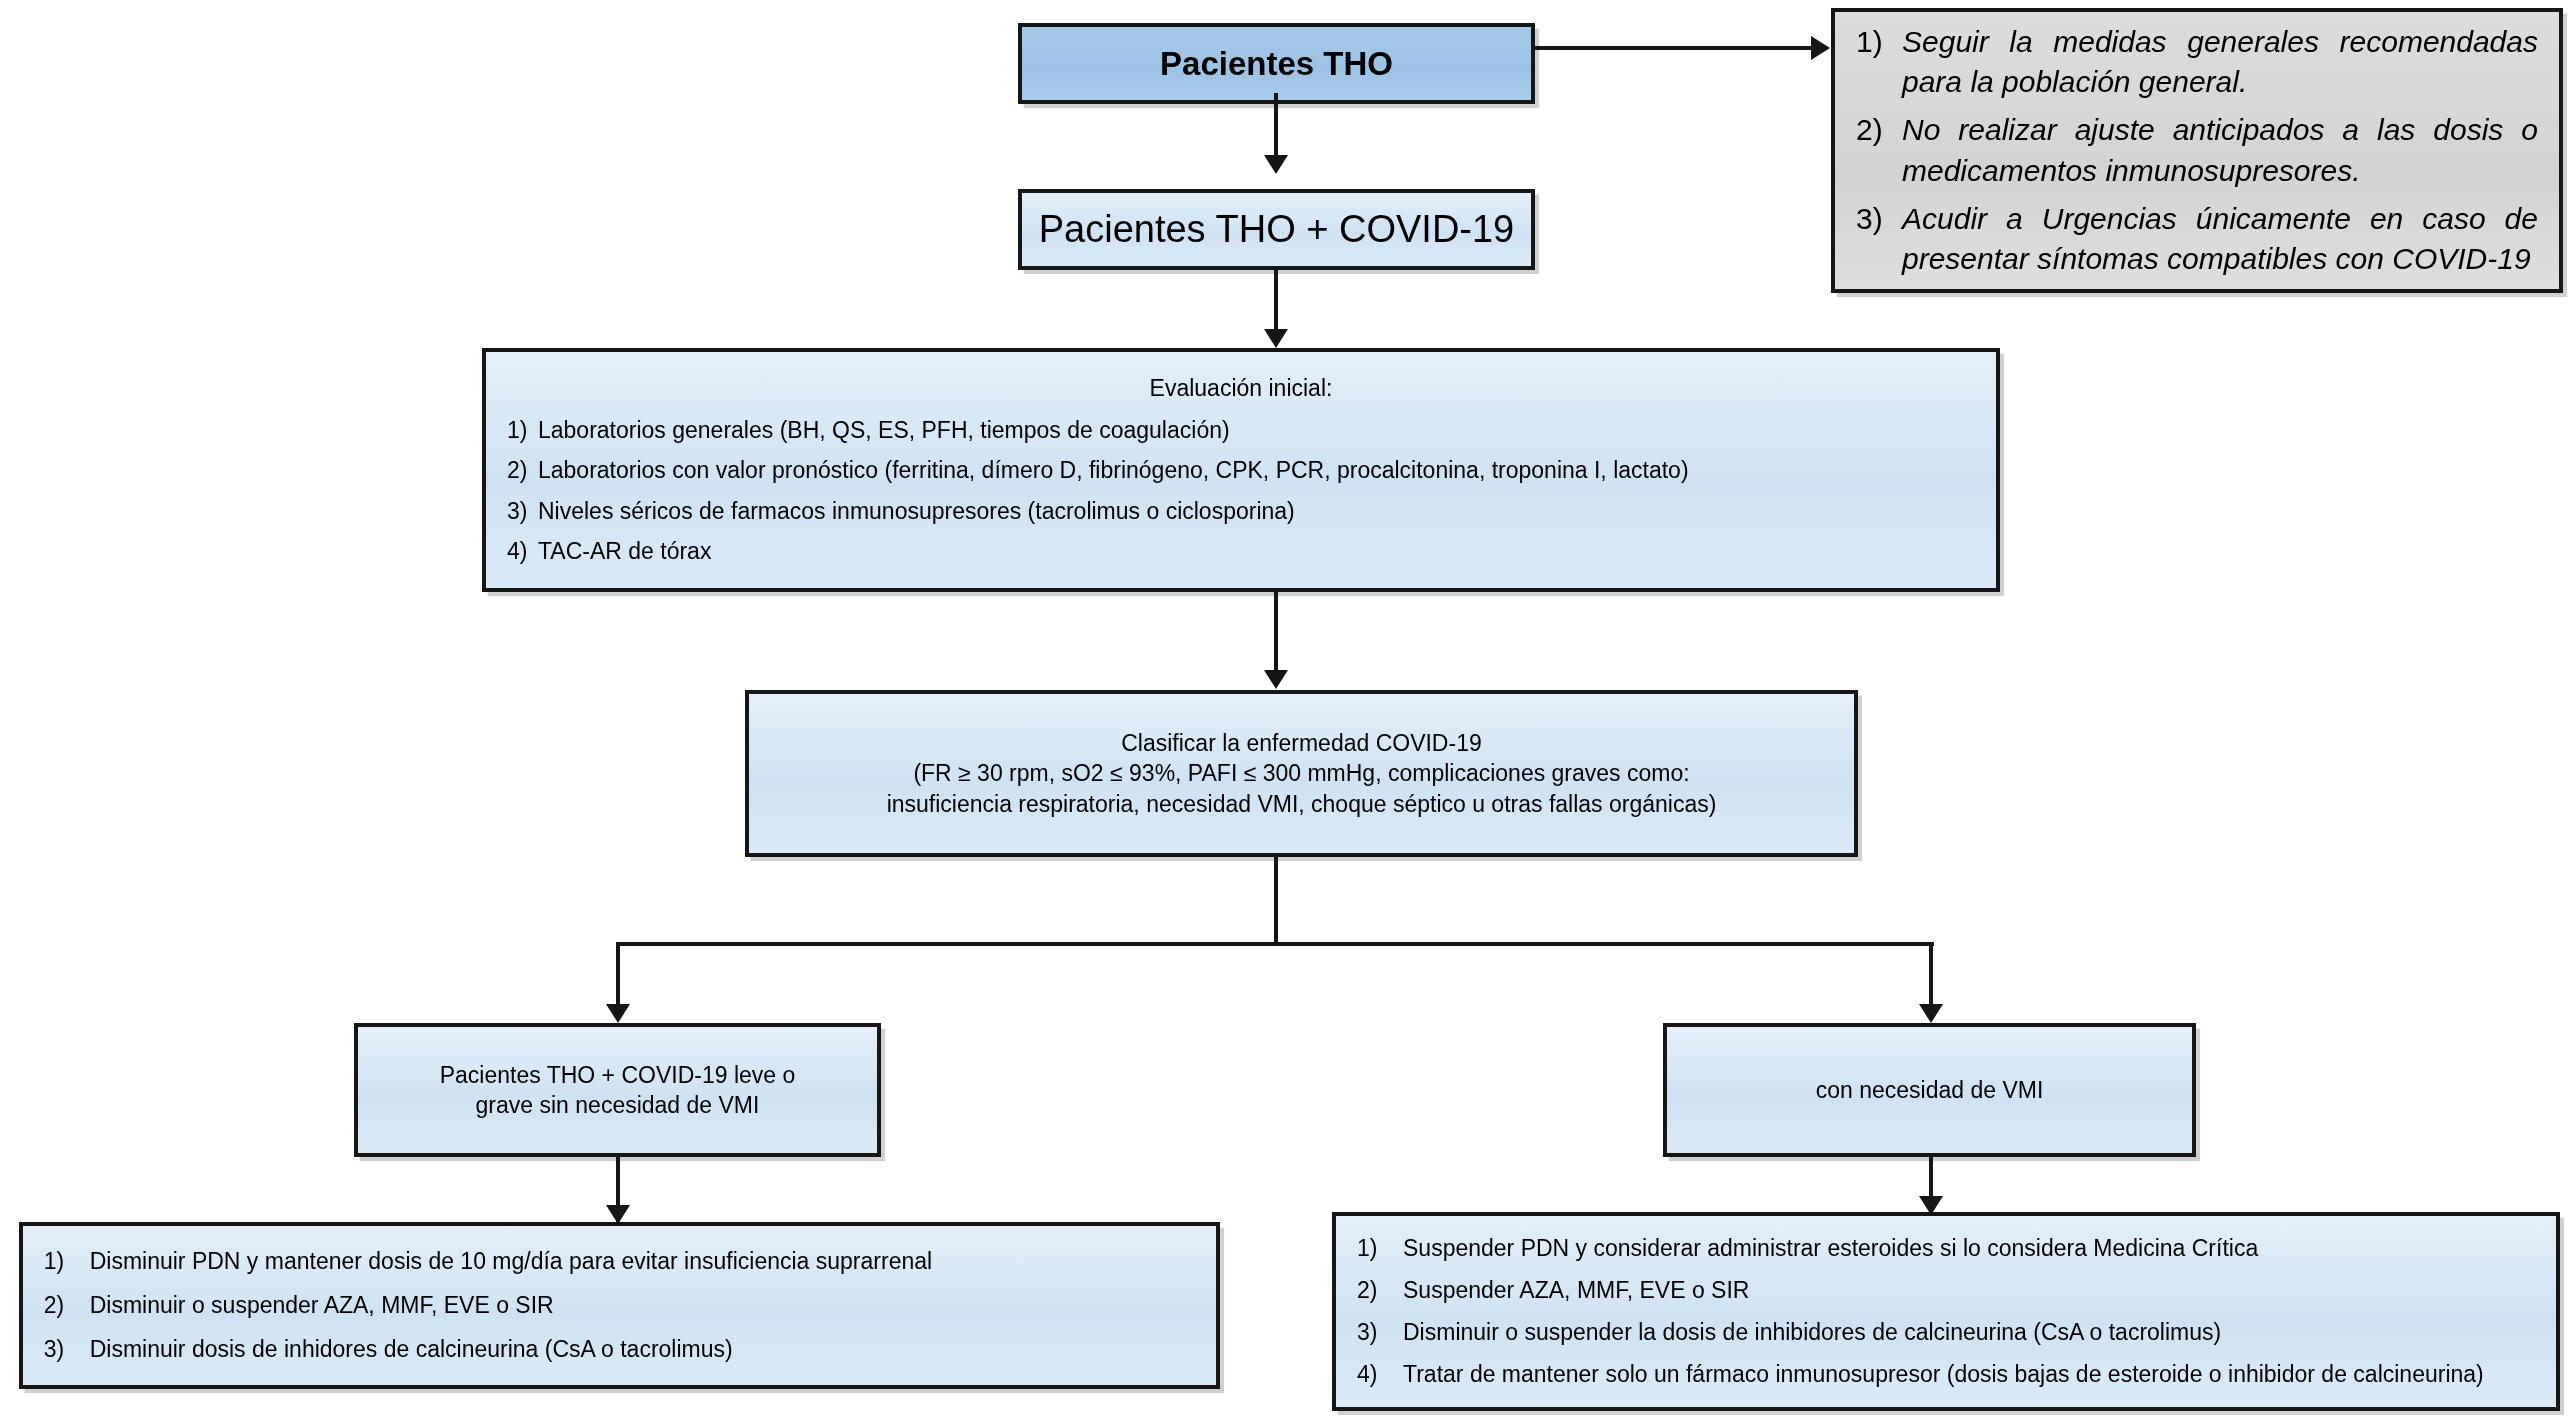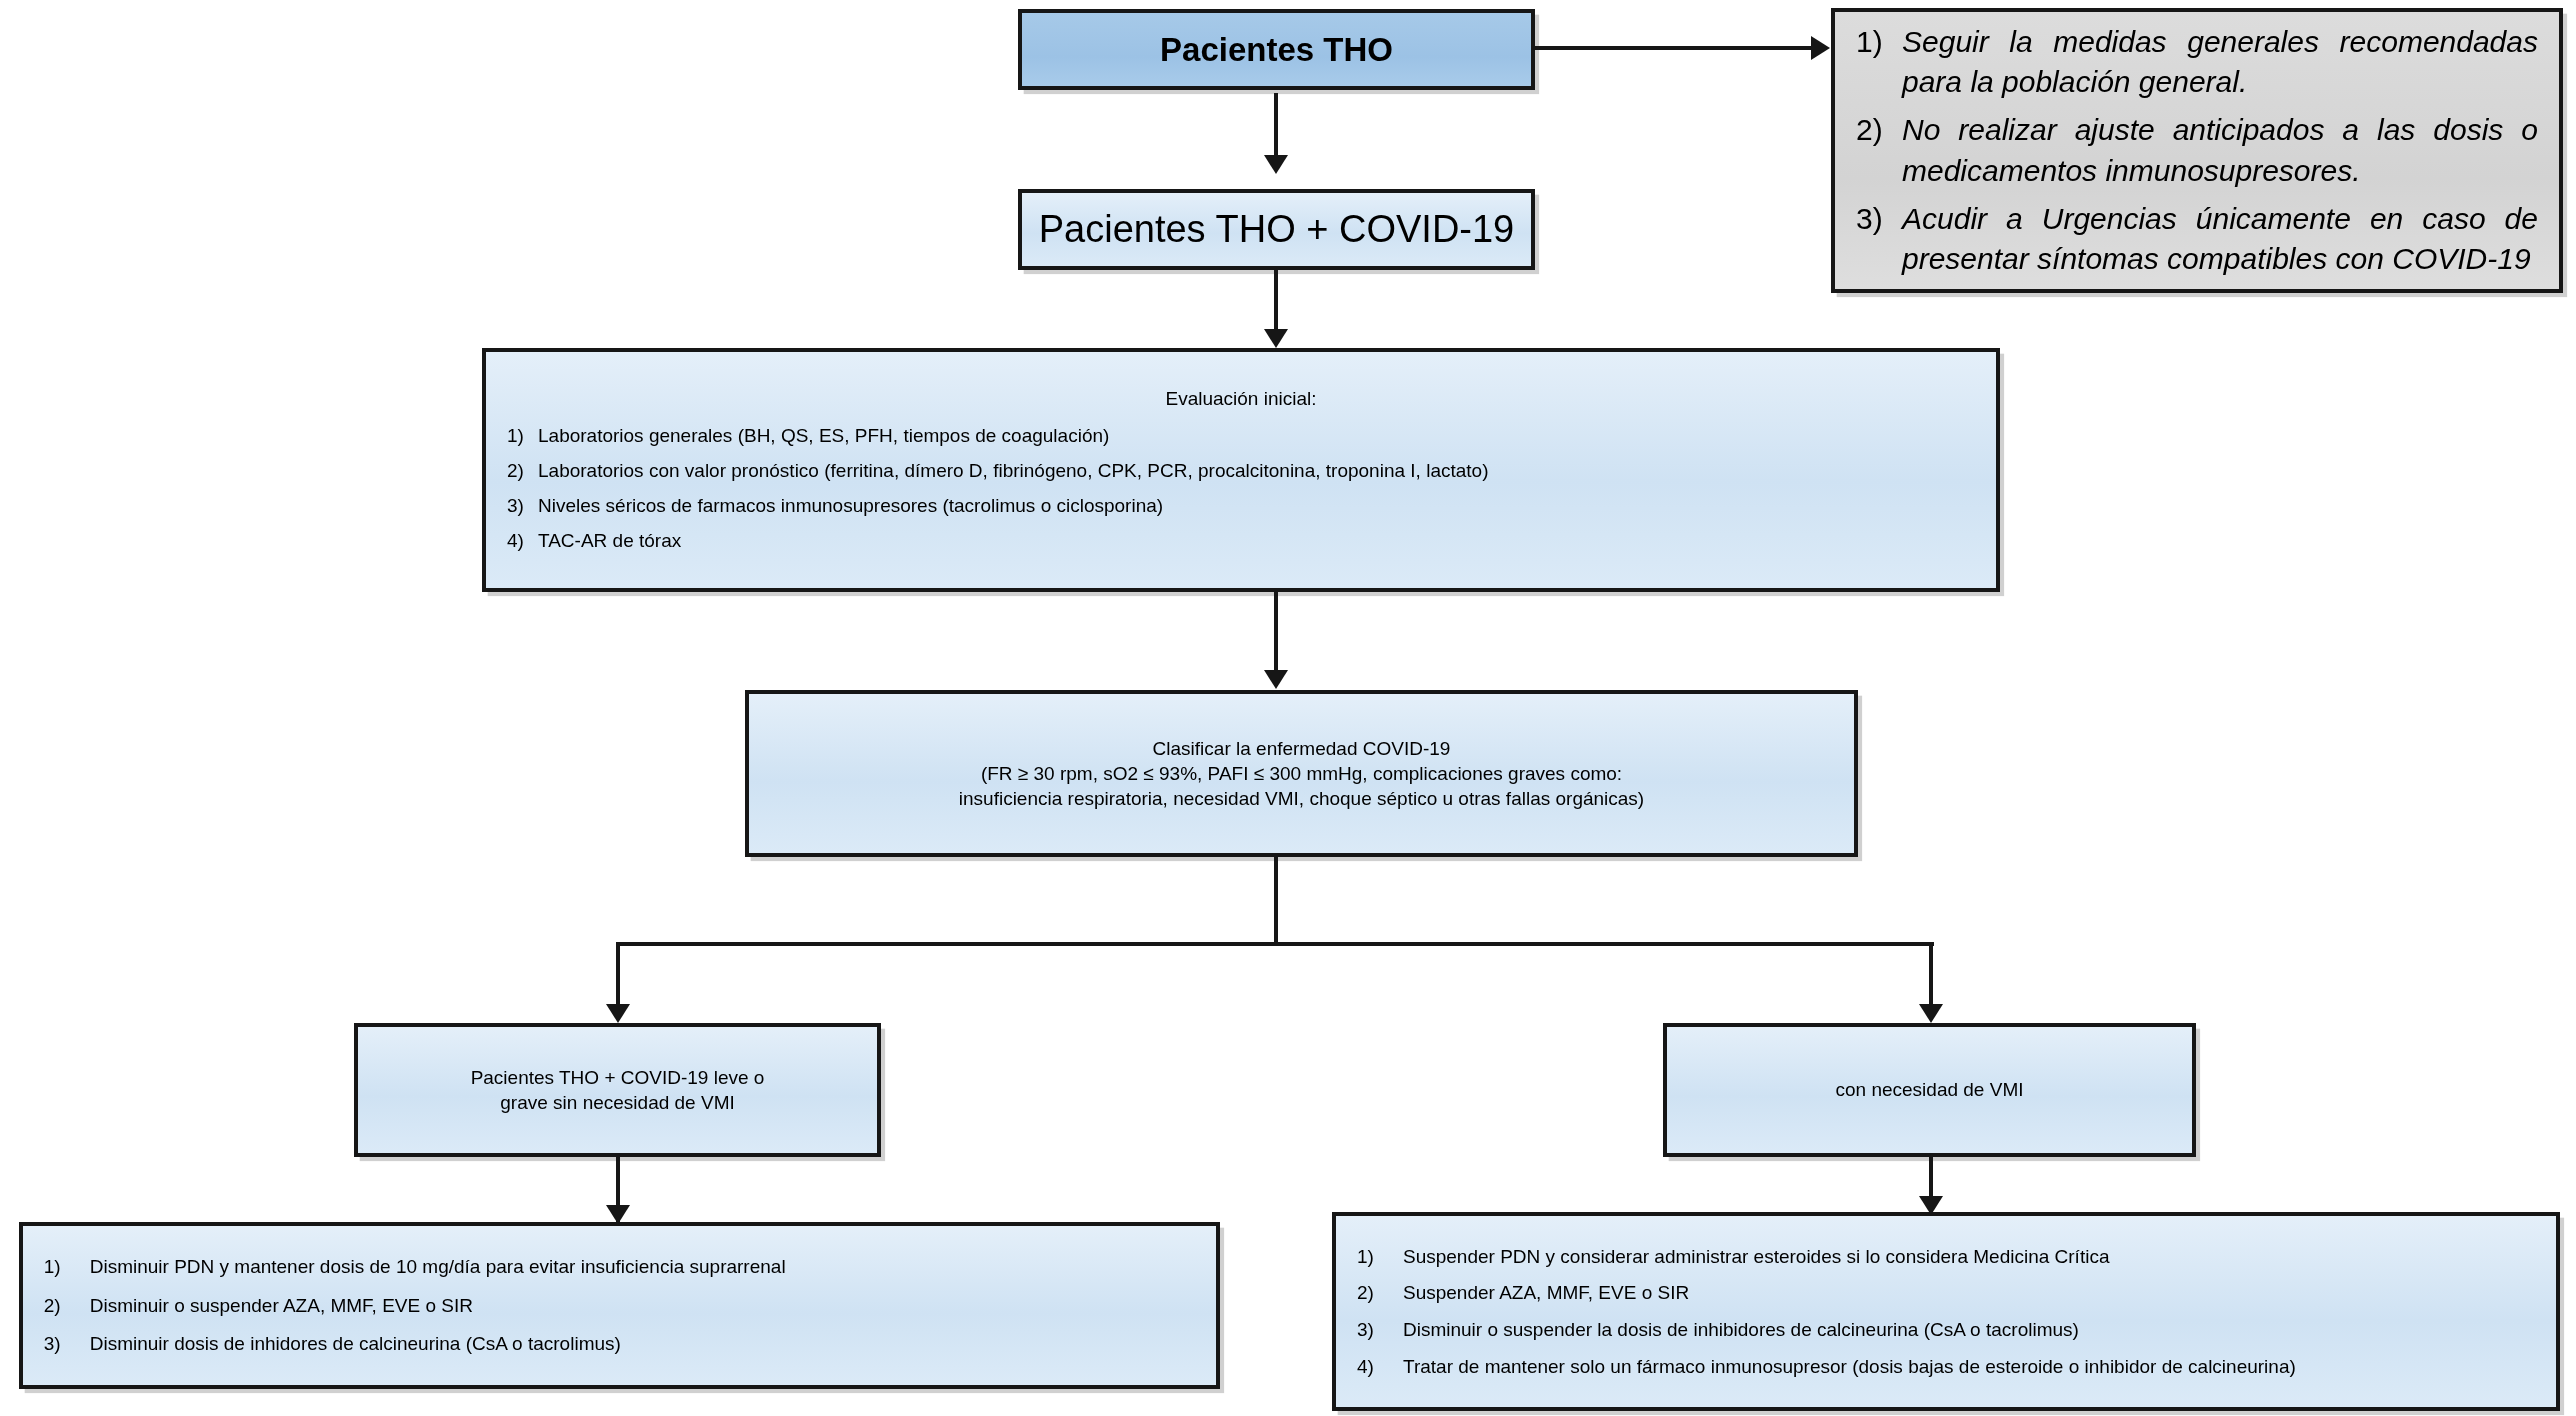--- a/index.html
+++ b/index.html
@@ -69,21 +69,21 @@
 
   .justified .txt {
     text-align: justify;
     text-align-last: left;
     font-style: italic;
   }
 
   
   .fs-title   { font-size: 33px; font-weight: bold; }
   .fs-md      { font-size: 38px; }
-  .fs-body    { font-size: 19px; }
+  .fs-body    { font-size: 23px; }
   .fs-gray    { font-size: 30px; }
 
   .heading-line { margin-bottom: 11.4px; }
 
   
   .vline, .hline {
     position: absolute;
     background: #161616;
   }
   .vline { width: 4.1px; }
@@ -102,21 +102,21 @@
     border-top: 12.2px solid transparent;
     border-bottom: 12.2px solid transparent;
     border-left: 19.5px solid #161616;
   }
 </style>
 </head>
 <body>
 
 <div id="canvas">
 
-  <div class="node primary" style="left:1018px; top:9px; width:517px; height:81px;">
+  <div class="node primary" style="left:1018px; top:23px; width:517px; height:81px;">
     <div class="node-center fs-title">Pacientes THO</div>
   </div>
 
   <div class="node gray node-list" style="left:1831px; top:8.1px; width:732px; height:285px;">
     <div class="li wide justified fs-gray" style="margin-bottom:8.1px;">
       <span class="num">1)</span>
       <span class="txt">Seguir la medidas generales recomendadas para la población general.</span>
     </div>
     <div class="li wide justified fs-gray" style="margin-bottom:8.1px;">
       <span class="num">2)</span>

